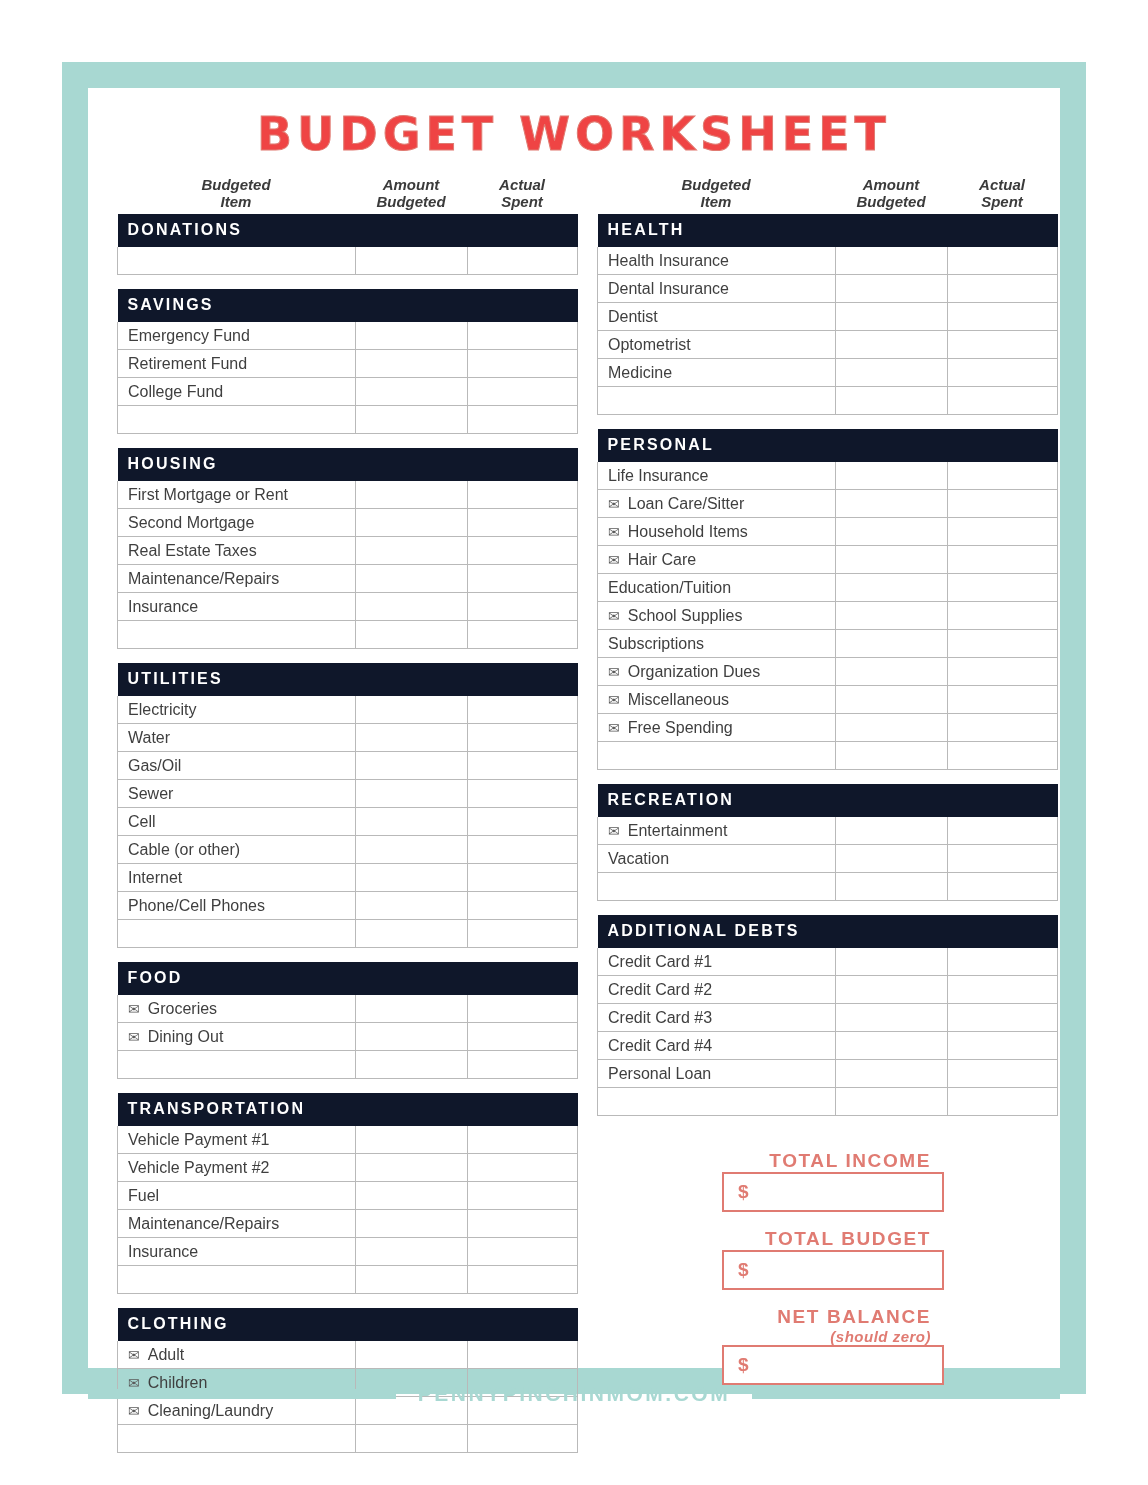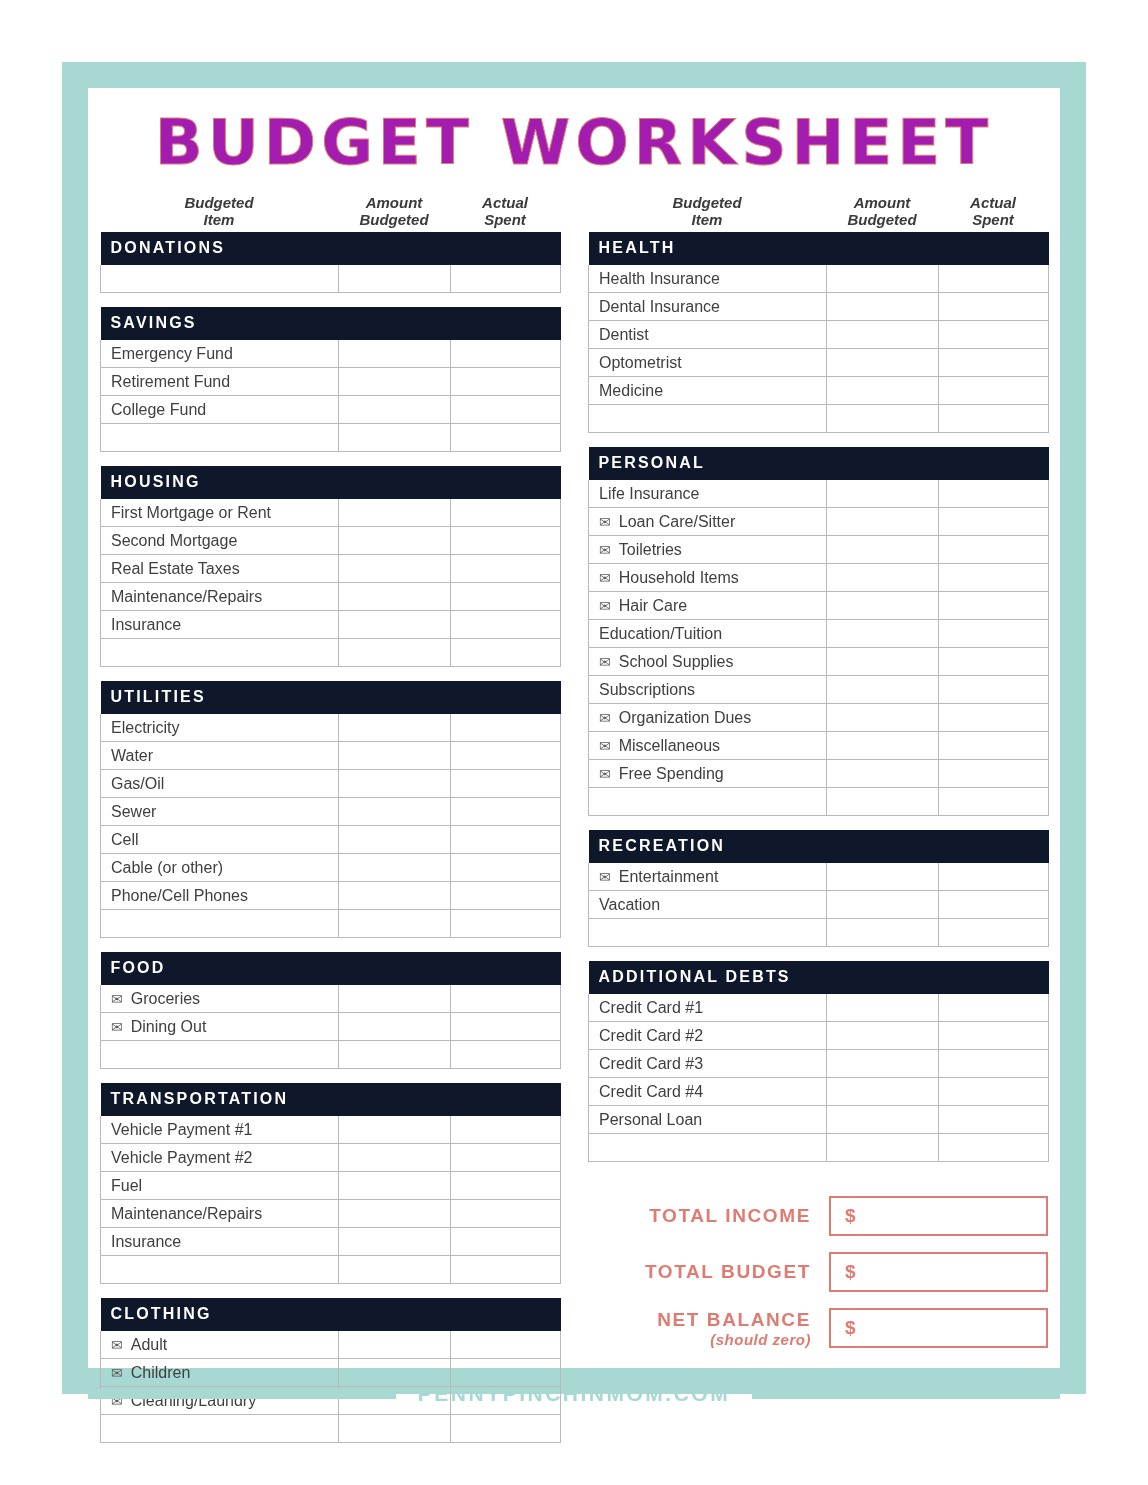--- a/index.html
+++ b/index.html
@@ -34,36 +34,36 @@
   .inner {
     position: absolute;
     left: 88px;
     top: 88px;
     width: 972px;
     height: 1280px;
     box-sizing: border-box;
   }
   .title {
     text-align: center;
-    color: #a21caf;
-    font-size: 63px;
+    color: #ef4444;
+    font-size: 46px;
     letter-spacing: 5px;
     font-weight: bold;
     margin: 10px 0 4px 0;
     font-family: "DejaVu Sans", sans-serif;
     -webkit-text-stroke: 1px #e07b72;
     line-height: 1.05;
   }
   .title-wrap {
     padding-top: 12px;
   }
   .columns {
     display: flex;
-    gap: 28px;
-    padding: 0 24px 0 12px;
+    gap: 20px;
+    padding: 0 24px 0 29px;
     box-sizing: border-box;
   }
   .col {
     width: 460px;
   }
   .headrow {
     display: flex;
     align-items: flex-end;
     height: 48px;
     margin-bottom: 4px;
@@ -122,20 +122,21 @@
     background: #ffffff;
   }
   .totals {
     margin-top: 34px;
     padding-left: 12px;
   }
   .total-line {
     display: flex;
     align-items: center;
     margin-bottom: 16px;
+    flex-direction: column;
   }
   .total-label {
     width: 232px;
     color: #e07b72;
     font-weight: bold;
     font-size: 19px;
     letter-spacing: 1.6px;
     text-align: right;
     padding-right: 18px;
     box-sizing: border-box;
@@ -318,20 +319,25 @@
                 <td class="first"><span>Cell</span></td>
                 <td></td>
                 <td></td>
               </tr>
               <tr class="item">
                 <td class="first"><span>Cable (or other)</span></td>
                 <td></td>
                 <td></td>
               </tr>
               <tr class="item">
+                <td class="first"><span>Internet</span></td>
+                <td></td>
+                <td></td>
+              </tr>
+              <tr class="item">
                 <td class="first"><span>Phone/Cell Phones</span></td>
                 <td></td>
                 <td></td>
               </tr>
               <tr class="item">
                 <td class="first"><span></span></td>
                 <td></td>
                 <td></td>
               </tr>
               <tr class="spacer-row">
@@ -482,25 +488,20 @@
               <tr class="section">
                 <td colspan="3">PERSONAL</td>
               </tr>
               <tr class="item">
                 <td class="first"><span>Life Insurance</span></td>
                 <td></td>
                 <td></td>
               </tr>
               <tr class="item">
                 <td class="first"><span class="env">✉</span><span>Loan Care/Sitter</span></td>
-                <td></td>
-                <td></td>
-              </tr>
-              <tr class="item">
-                <td class="first"><span class="env">✉</span><span>Toiletries</span></td>
                 <td></td>
                 <td></td>
               </tr>
               <tr class="item">
                 <td class="first"><span class="env">✉</span><span>Household Items</span></td>
                 <td></td>
                 <td></td>
               </tr>
               <tr class="item">
                 <td class="first"><span class="env">✉</span><span>Hair Care</span></td>

